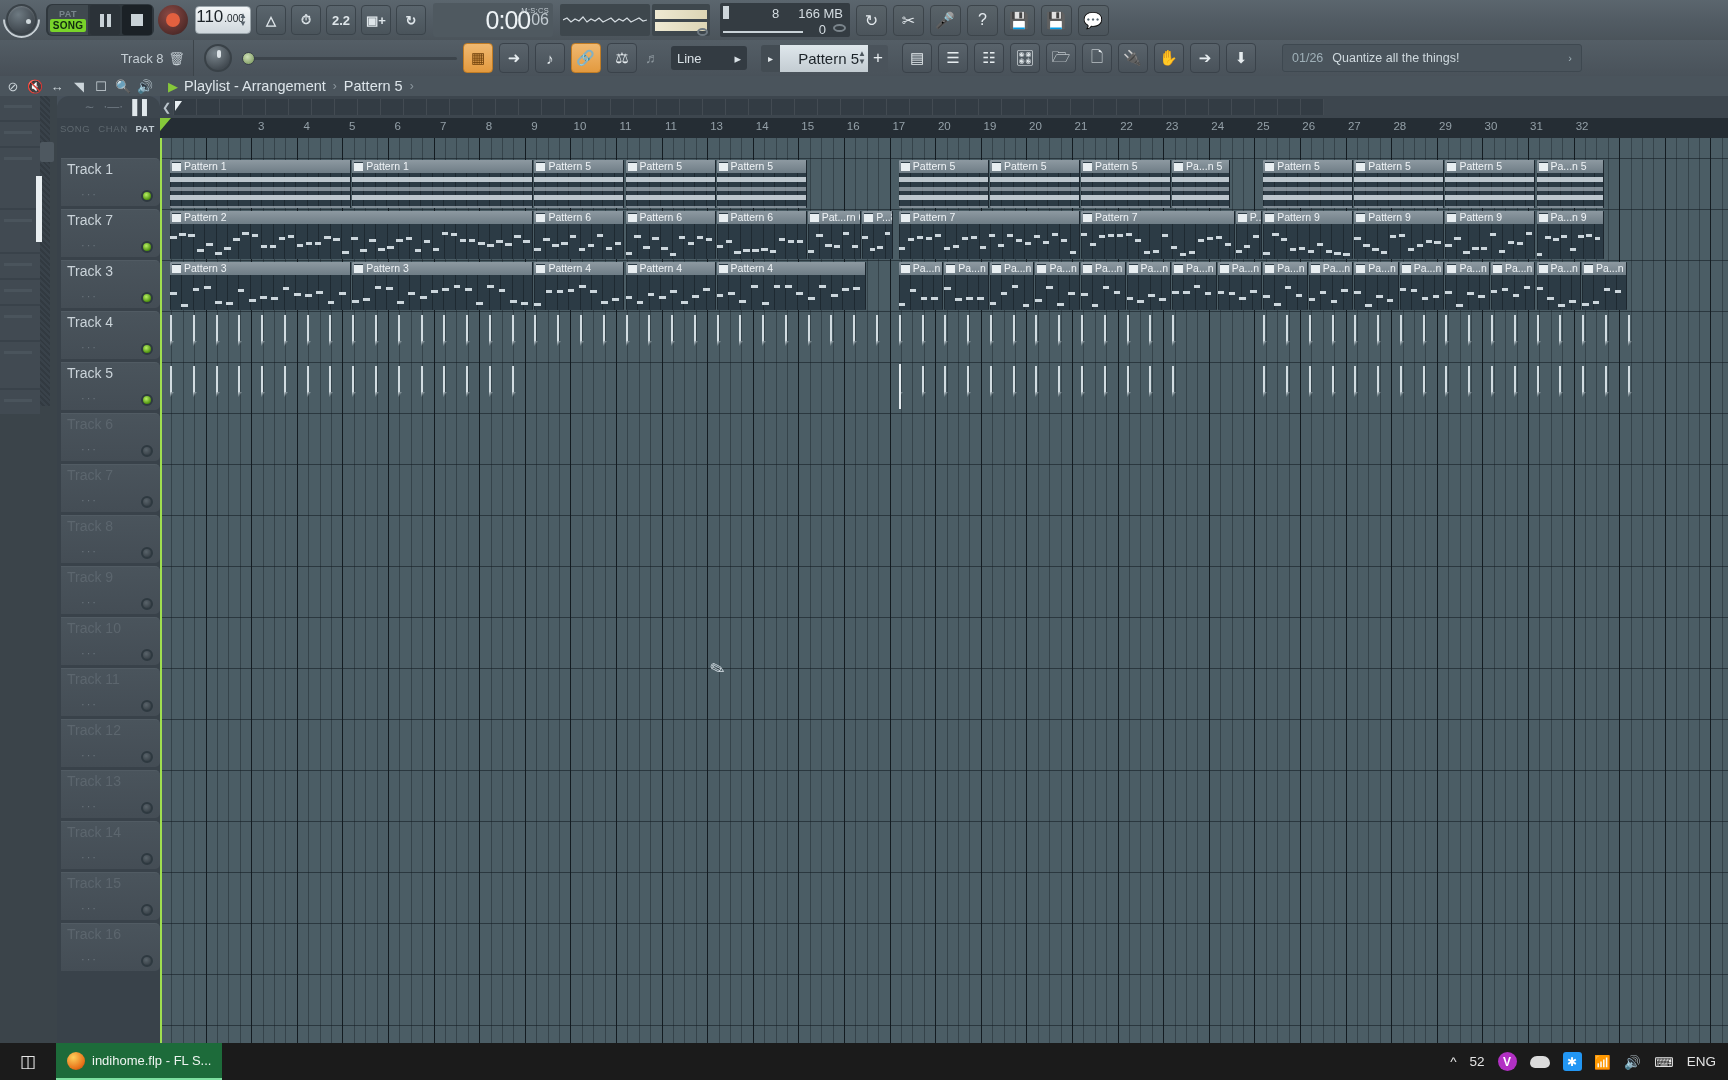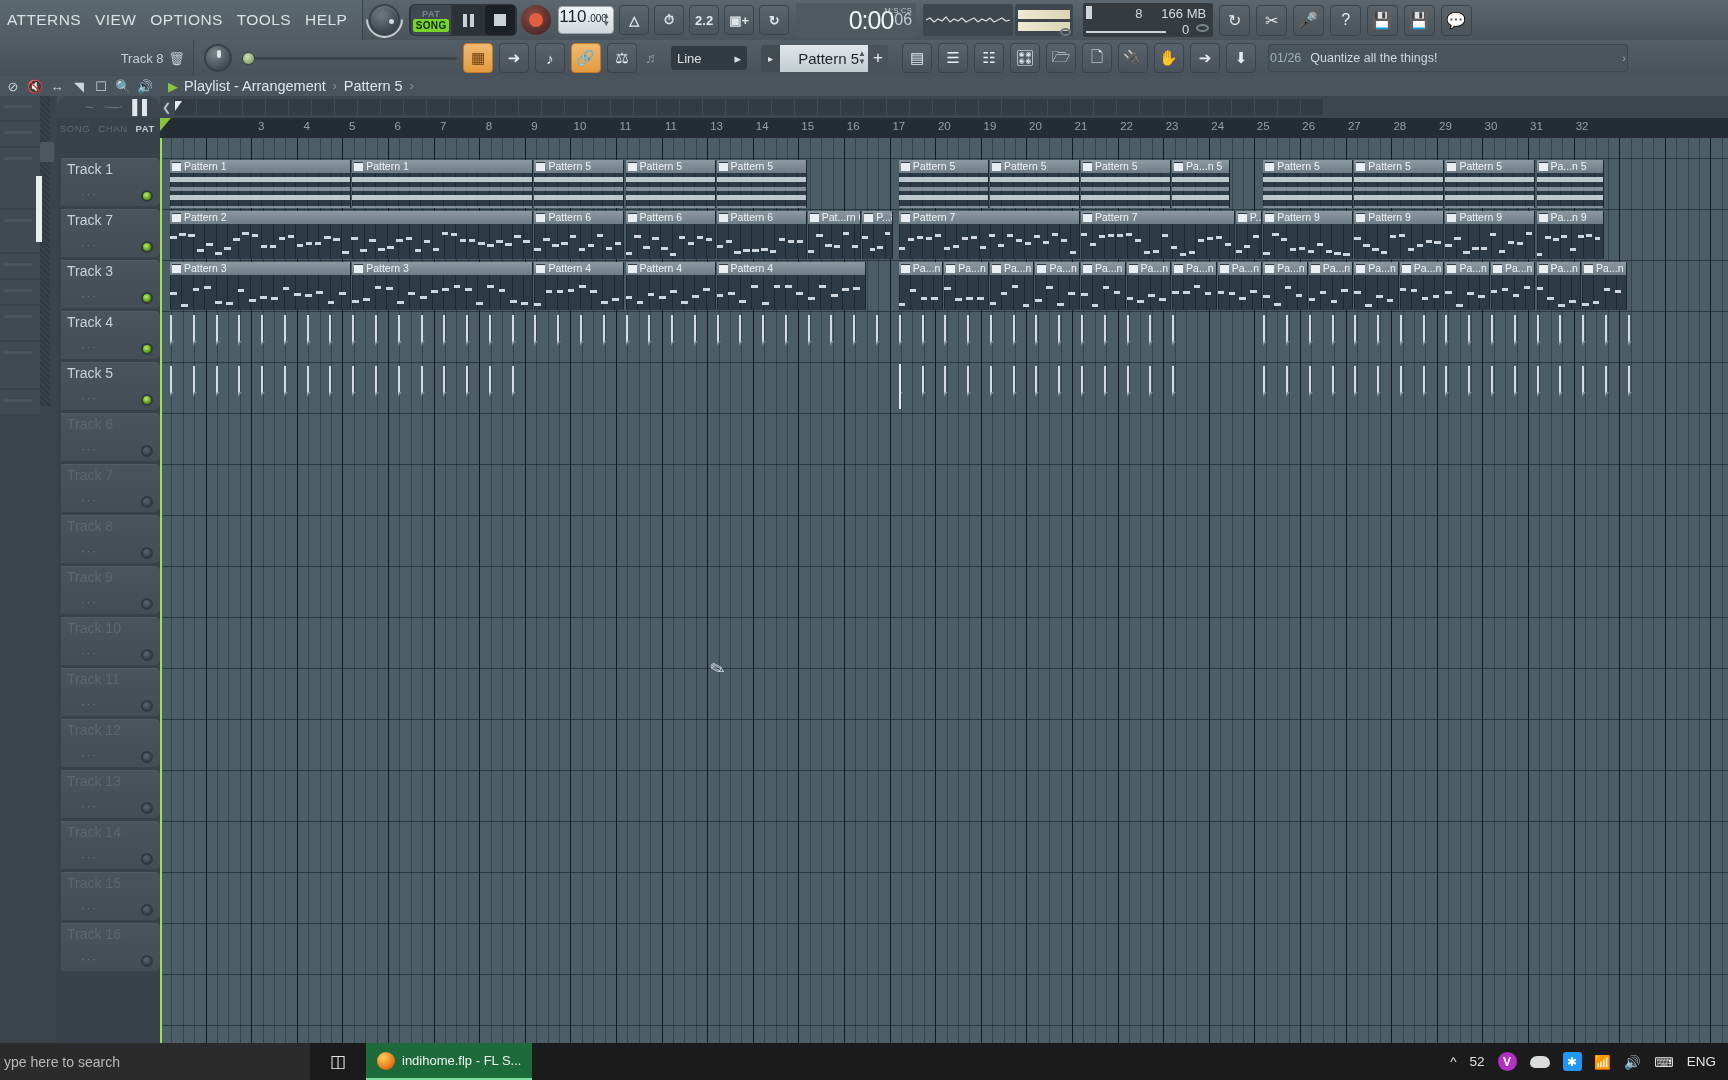--- a/index.html
+++ b/index.html
@@ -178,22 +178,22 @@
     width:88px;height:27px;background:linear-gradient(to bottom,#dfe7ec,#c3ccd2);
     display:flex;align-items:center;justify-content:flex-end;padding-right:9px;
     color:#1c2329;font-size:15px;position:relative;
   }
   .patsel .fld .sp{position:absolute;right:2px;top:5px;font-size:8px;color:#4c565e;line-height:8px;}
   .patsel .plus{
     width:20px;height:27px;background:#4a535b;border-radius:0 3px 3px 0;
     display:flex;align-items:center;justify-content:center;color:#e9eef1;font-size:17px;
   }
   .hintbar {
-    margin-left:12px; height:28px; width:360px; background:#4a545c; border-radius:3px;
-    display:flex;align-items:center;gap:9px;padding:0 1px; border:1px solid #3e4850;
+    margin-left:26px; height:28px; width:300px; background:#4a545c; border-radius:3px;
+    display:flex;align-items:center;gap:9px;padding:0 9px; border:1px solid #3e4850;
   }
   .hintbar .num{color:#9fb0b8;font-size:12.5px;}
   .hintbar .txt{color:#cfd9de;font-size:12.5px;}
   .hintbar .ar{color:#9fb0b8;font-size:11px;margin-left:auto;}
 
   
   .plbar {
     position:absolute; left:0; top:76px; width:1728px; height:20px;
     background:#4a545c; display:flex; align-items:center; padding-left:2px;
   }
@@ -353,27 +353,20 @@
   .tb-right .dot-v{width:19px;height:19px;border-radius:50%;background:#b230c4;color:#fff;
      font-size:12px;display:flex;align-items:center;justify-content:center;font-weight:bold;}
   .tb-right .cloud{width:20px;height:12px;background:#dcdcdc;border-radius:7px 7px 5px 5px;}
   .tb-right .star{width:19px;height:19px;background:#2296f3;border-radius:3px;color:#fff;
      font-size:12px;display:flex;align-items:center;justify-content:center;}
 </style>
 </head>
 <body>
 
 <div class="toolbar1">
-  <div class="menubar">
-    <span class="mi">ATTERNS</span>
-    <span class="mi">VIEW</span>
-    <span class="mi">OPTIONS</span>
-    <span class="mi">TOOLS</span>
-    <span class="mi">HELP</span>
-  </div>
 
   <div class="knob-cell">
     <div class="knob-arc"></div>
     <div class="knob"></div>
   </div>
 
   <div class="transport">
     <div class="patsong">
       <span class="pat">PAT</span>
       <span class="song">SONG</span>
@@ -1511,23 +1504,20 @@
           <span class="strike" style="left: 1467.6px; top: 228px; height: 26px;"></span>
           <div style="position: absolute; left: 738.8px; top: 226px; width: 8px; height: 45px; border-left: 2px solid rgb(230, 237, 241);"></div>
         </div>
       <div class="playhead"></div>
       <div class="cursor-icon">✎</div>
     </div>
   </div>
 </div>
 
 <div class="taskbar">
-  <div class="tb-search">
-    <span title="ype here to search">ype here to search</span>
-  </div>
   <div class="tb-taskview">◫</div>
   <div class="tb-app">
     <span class="ic"></span>
     <span class="lb">indihome.flp - FL S...</span>
   </div>
   <div class="tb-right">
     <span class="it">^</span>
     <span class="it">52</span>
     <span class="dot-v">V</span>
     <span class="cloud"></span>

